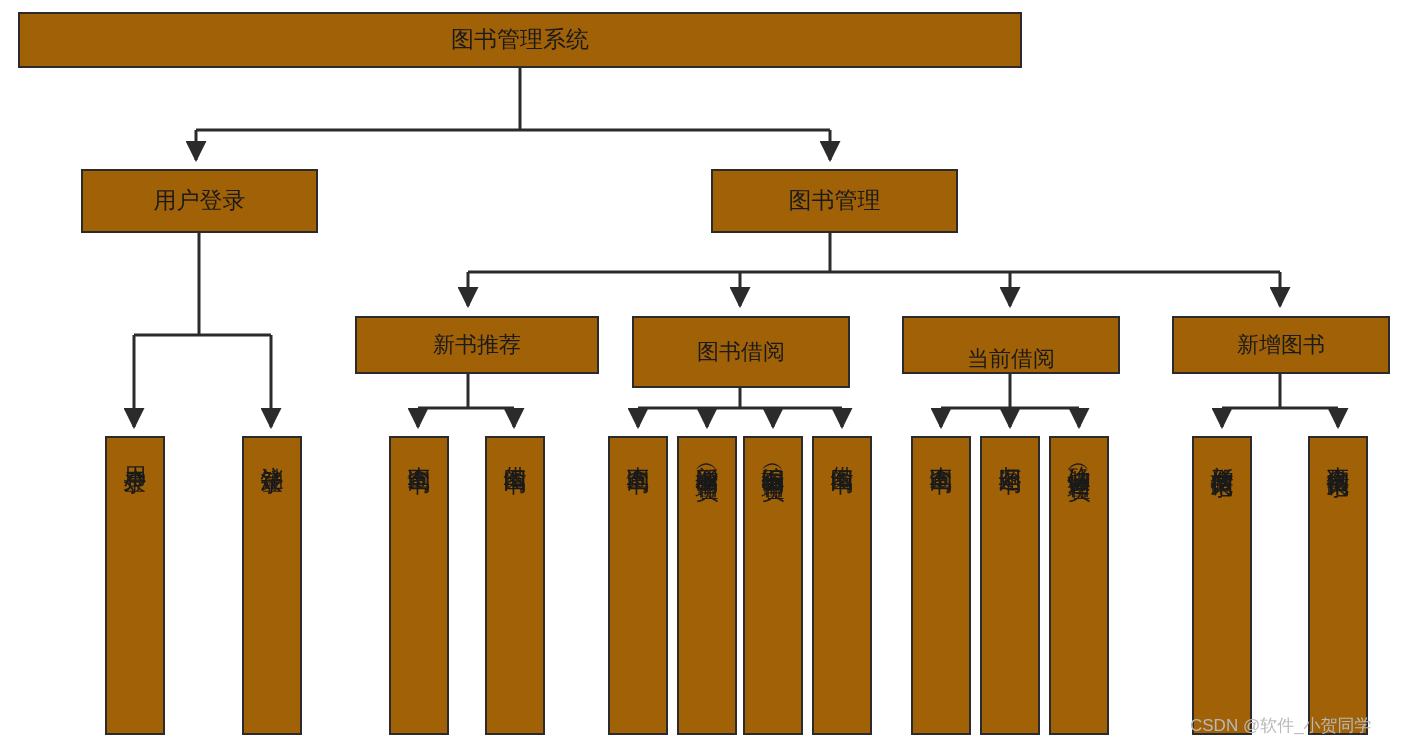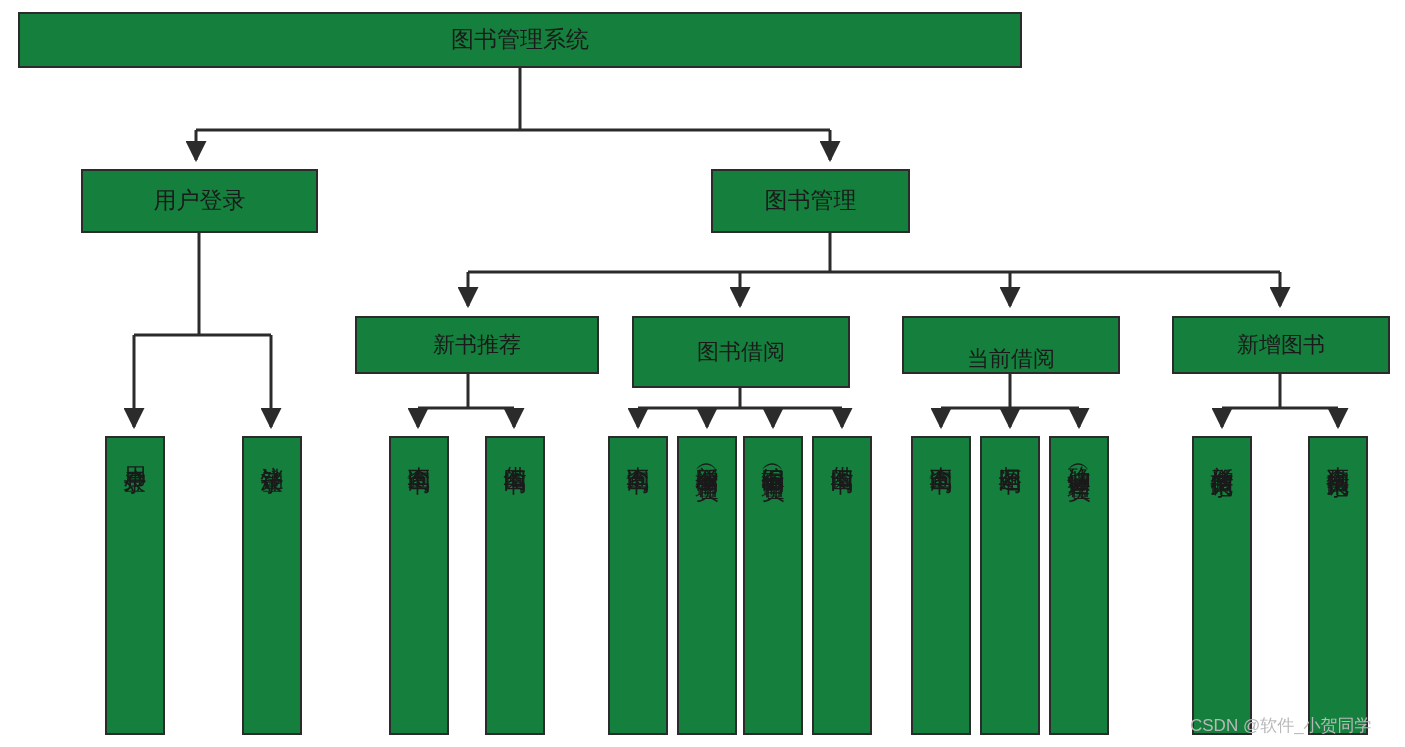--- a/index.html
+++ b/index.html
@@ -22,21 +22,21 @@
     position: absolute;
     left: 0;
     top: 0;
     width: 1405px;
     height: 747px;
     pointer-events: none;
   }
   .node {
     position: absolute;
     box-sizing: border-box;
-    background: #15803d;
+    background: #a16207;
     border: 2px solid #2b2b2b;
     display: flex;
     align-items: center;
     justify-content: center;
     z-index: 2;
   }
   .node-label {
     color: #1a1a1a;
     text-align: center;
     line-height: 1.18;
@@ -125,21 +125,21 @@
     </g>
   </svg>
 
   <div class="node lvl0" style="left:18px; top:12px; width:1004px; height:56px;">
     <span class="node-label">图书管理系统</span>
   </div>
 
   <div class="node lvl1" style="left:81px; top:169px; width:237px; height:64px;">
     <span class="node-label">用户登录</span>
   </div>
-  <div class="node lvl1" style="left:711px; top:169px; width:199px; height:64px;">
+  <div class="node lvl1" style="left:711px; top:169px; width:247px; height:64px;">
     <span class="node-label">图书管理</span>
   </div>
 
   <div class="node lvl2" style="left:355px; top:316px; width:244px; height:58px;">
     <span class="node-label">新书推荐</span>
   </div>
   <div class="node lvl2" style="left:632px; top:316px; width:218px; height:72px;">
     <span class="node-label">图书借阅</span>
   </div>
   <div class="node lvl2" style="left:902px; top:316px; width:218px; height:58px;align-items:flex-end;">

